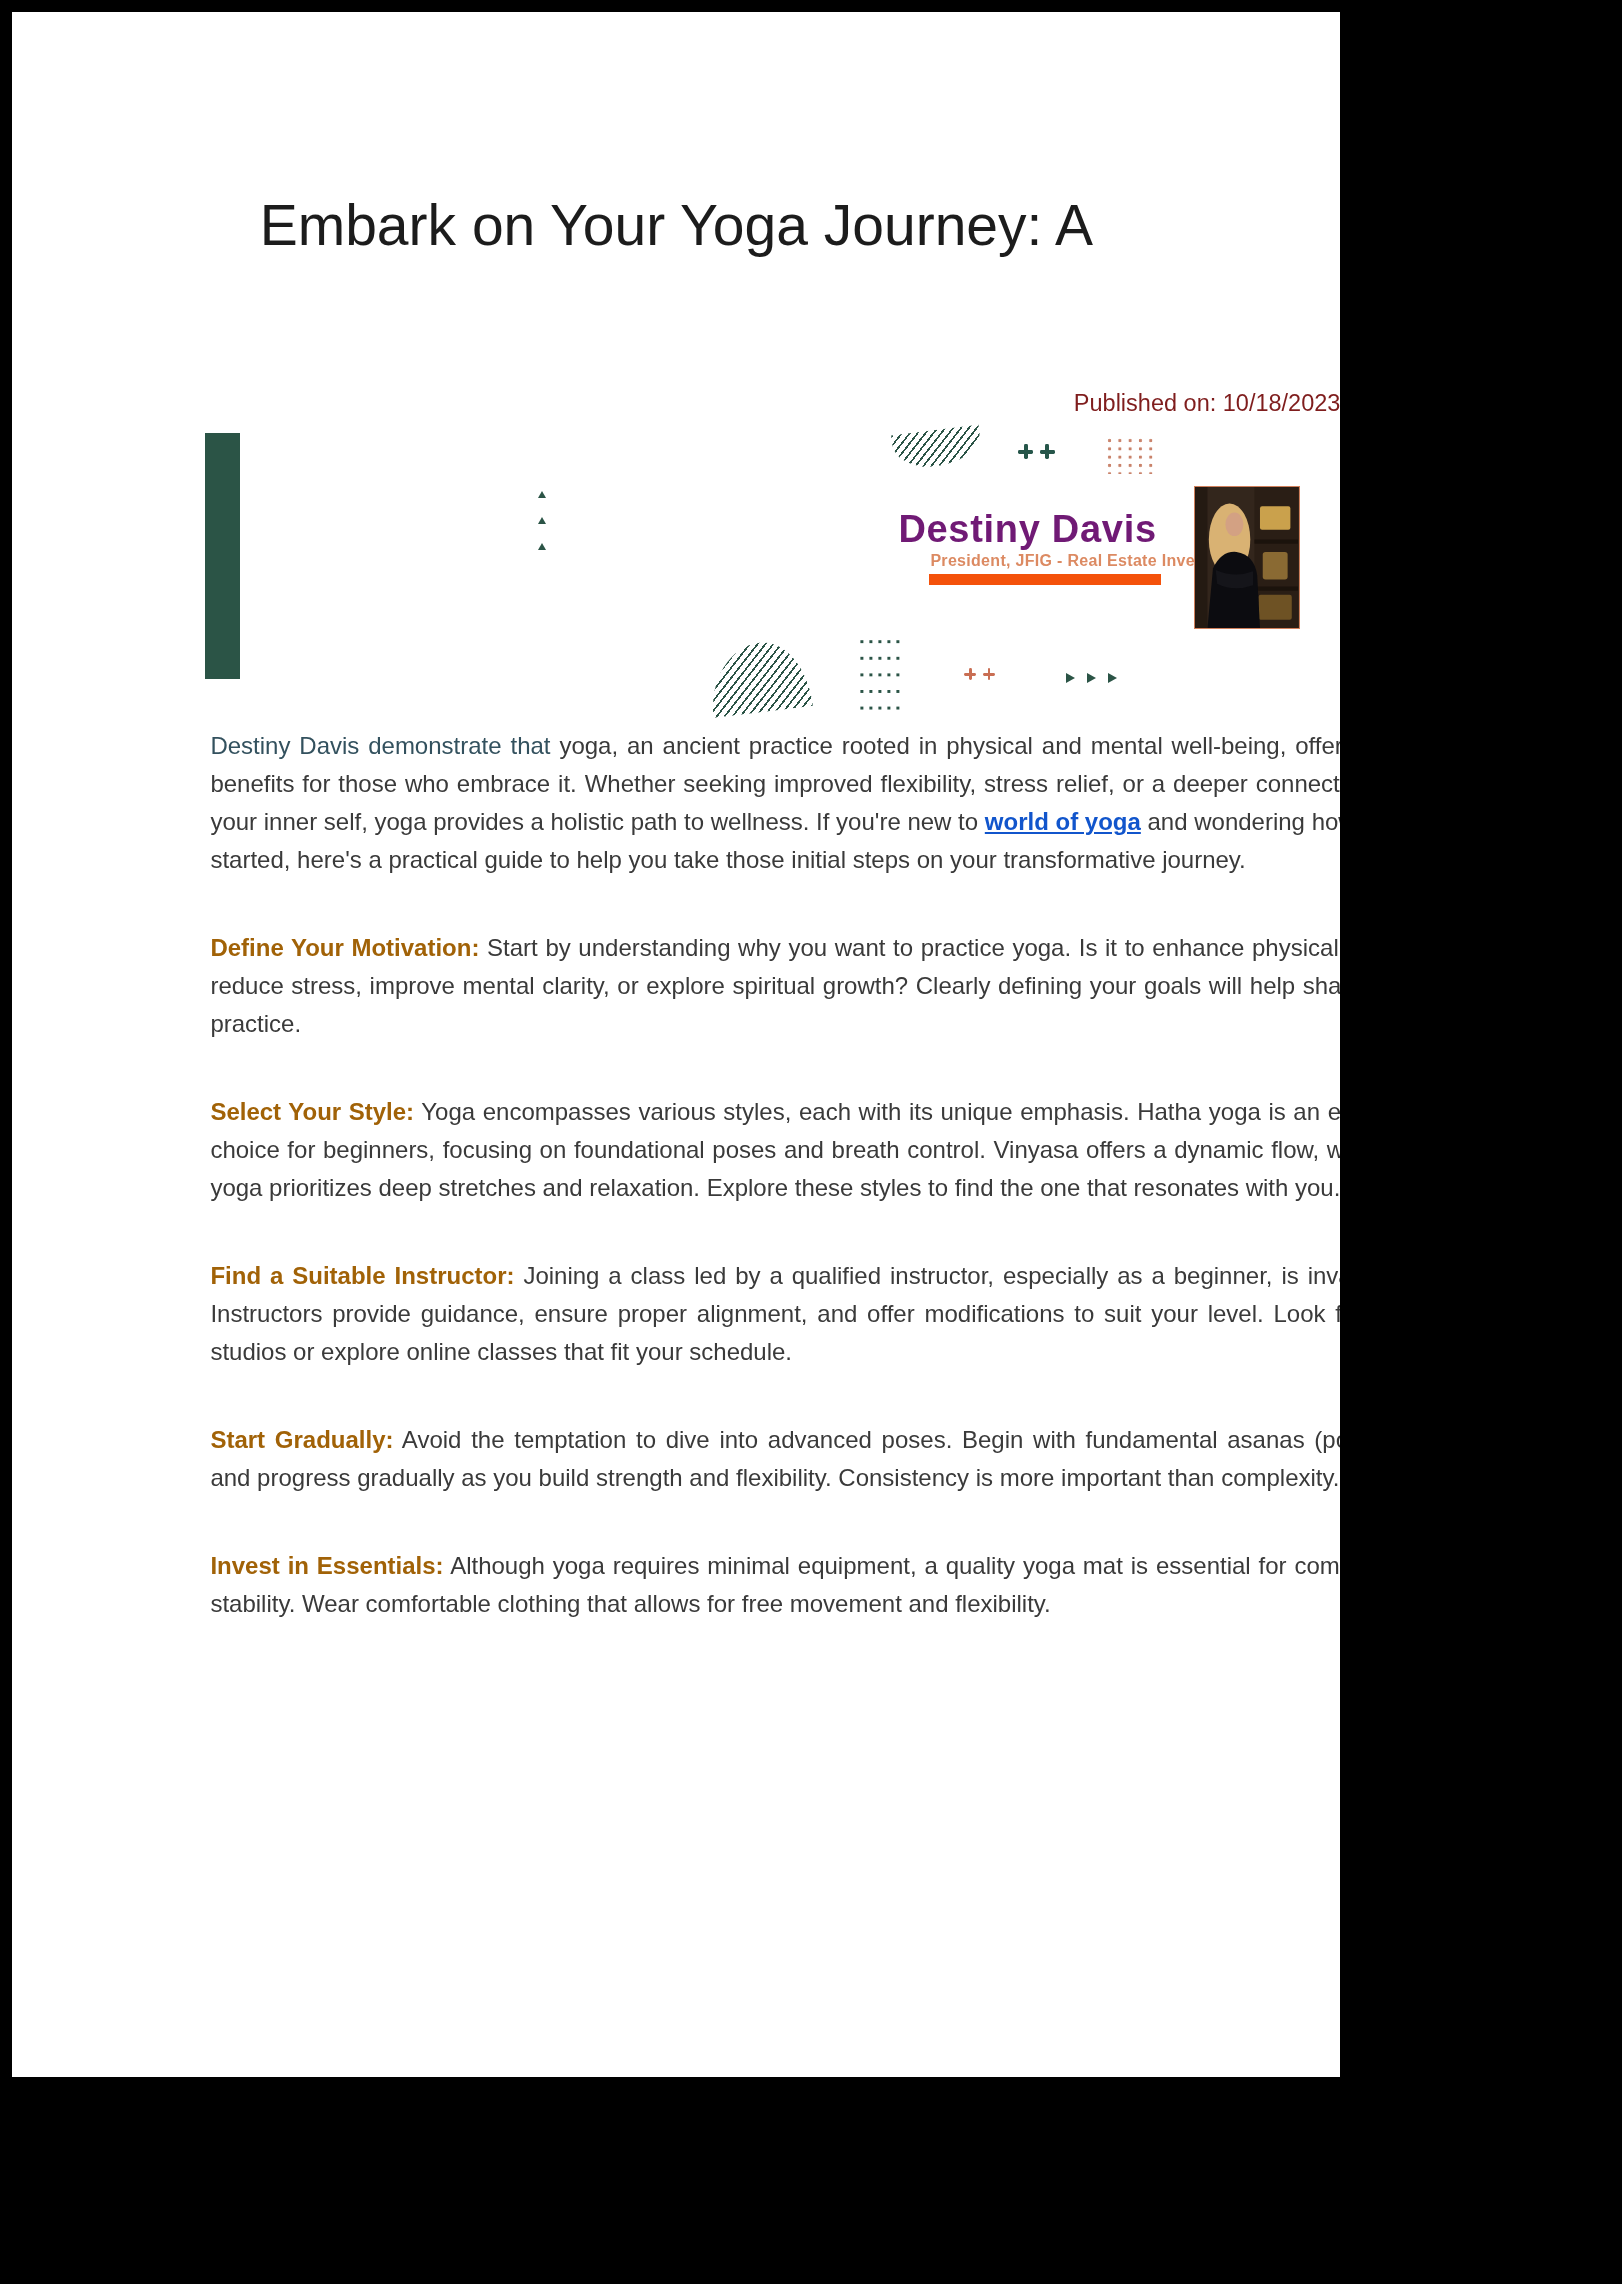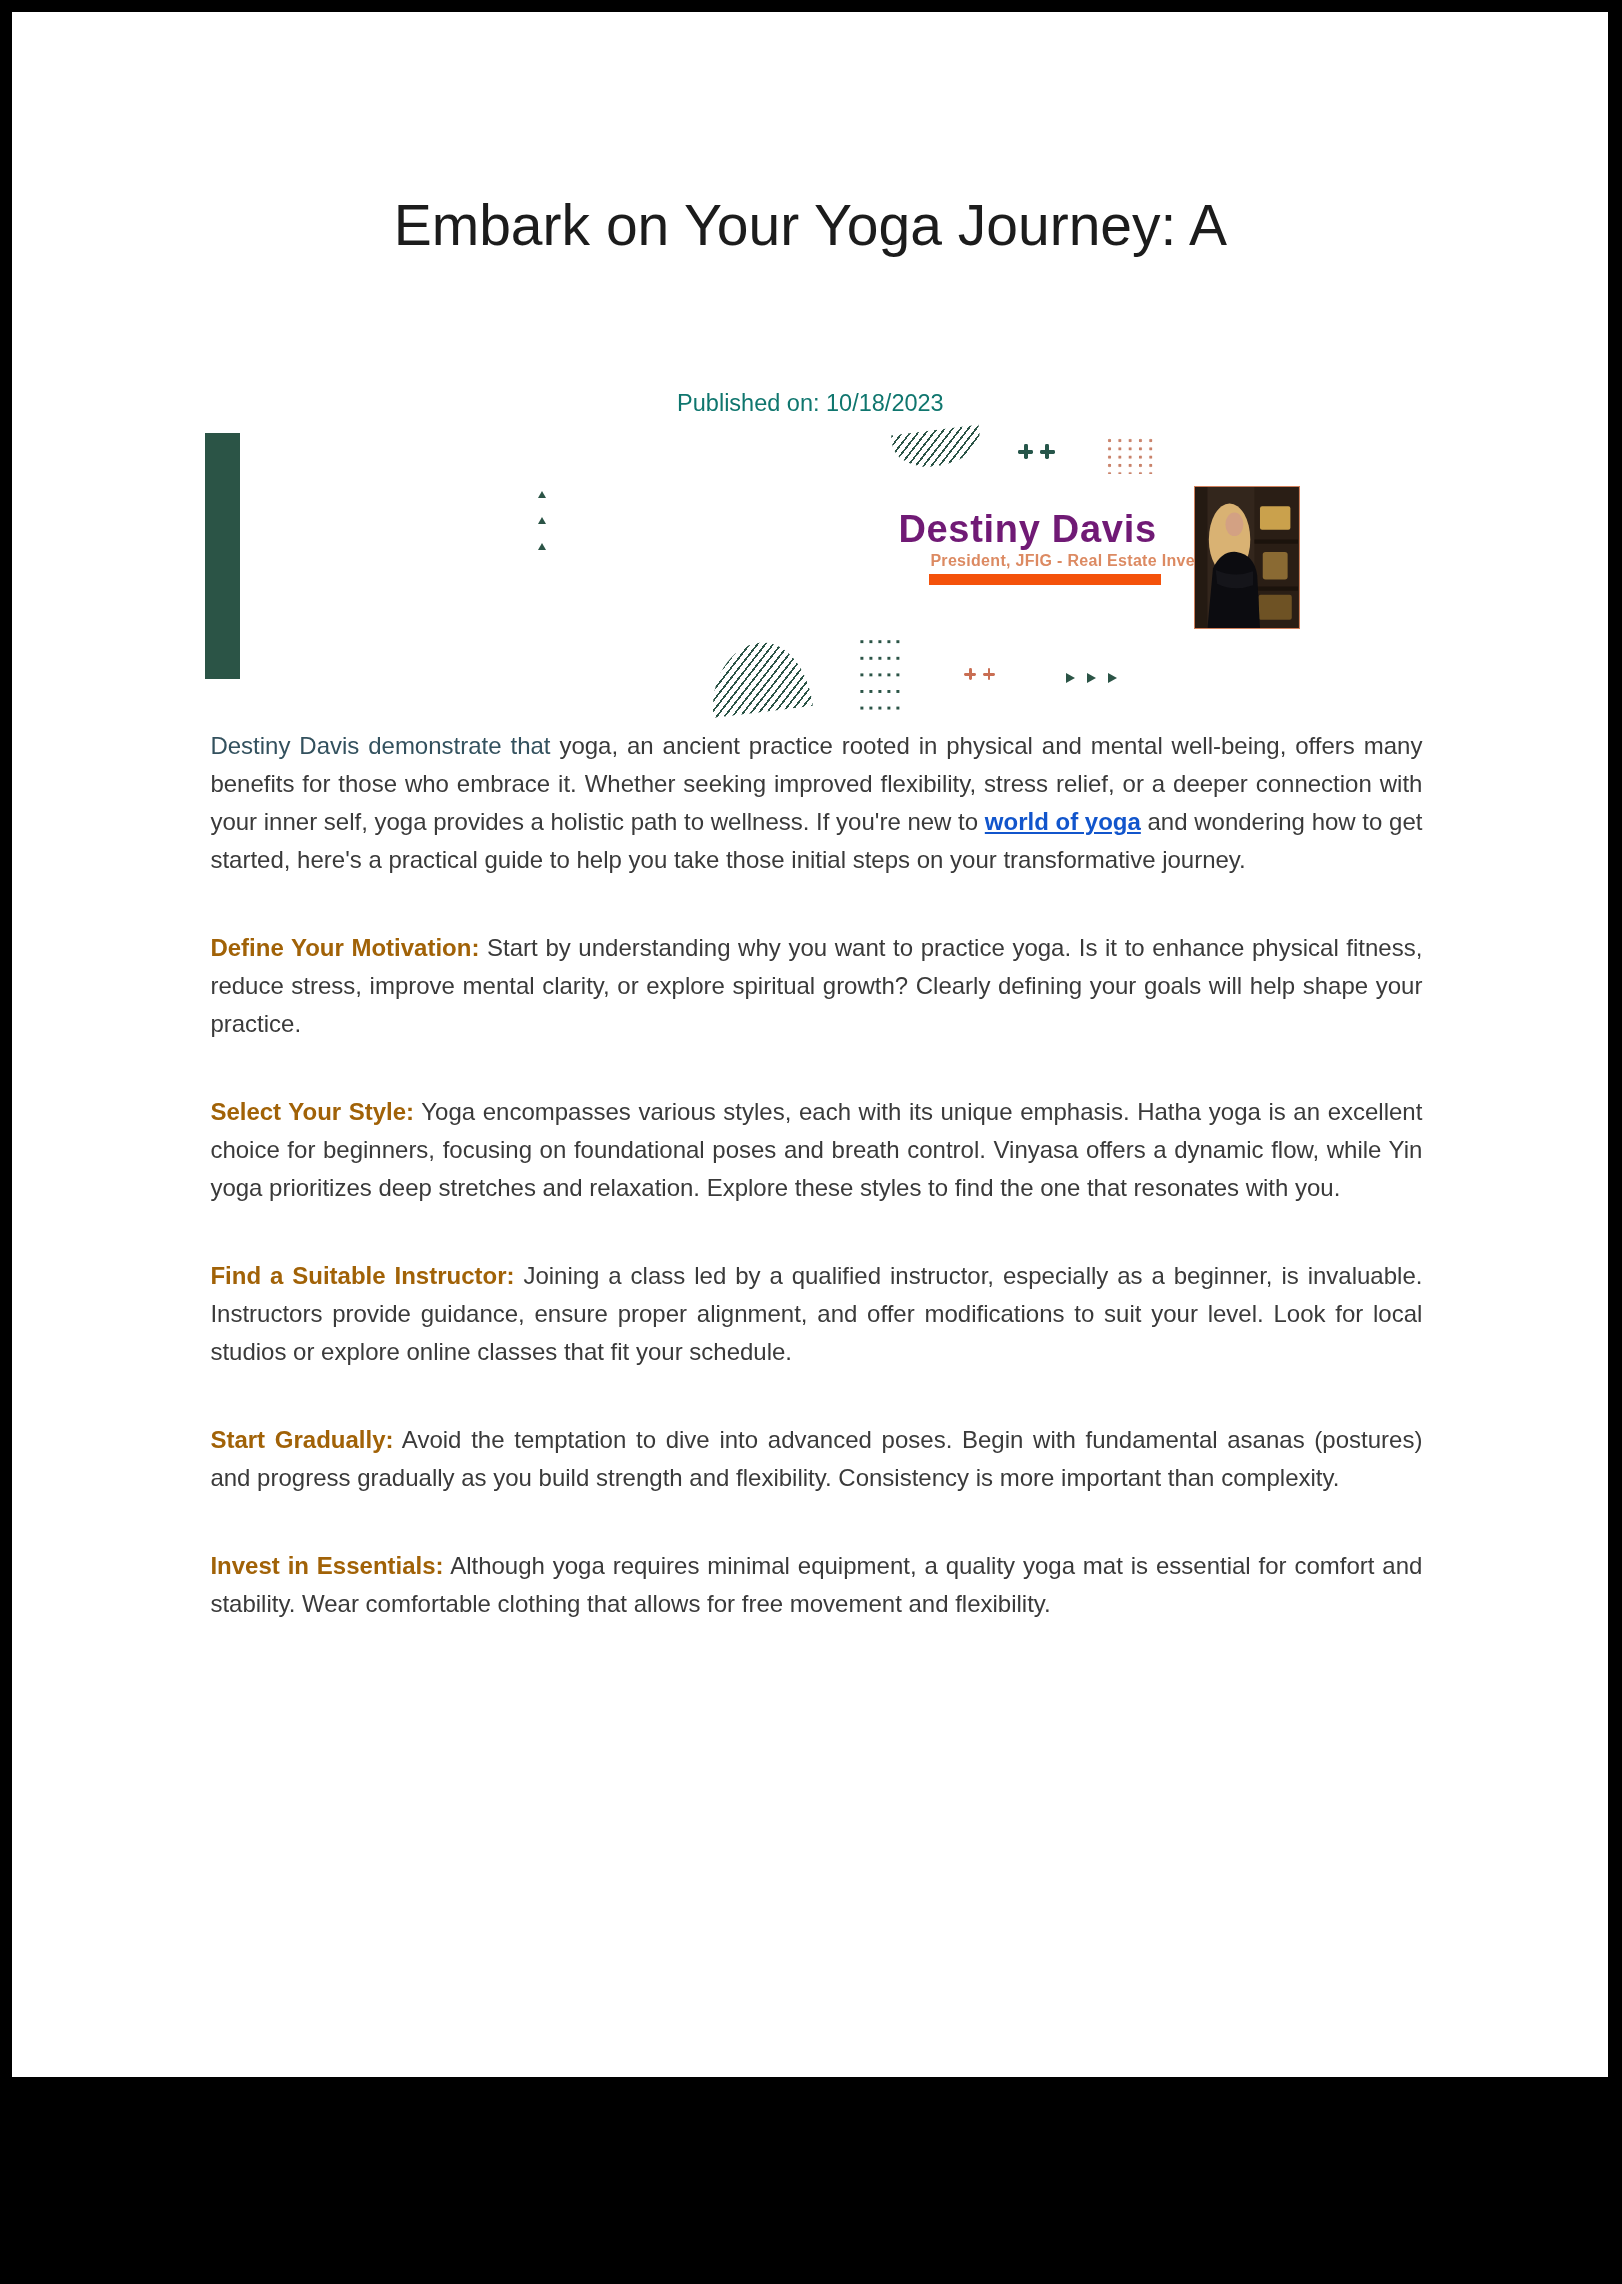--- a/index.html
+++ b/index.html
@@ -1,32 +1,32 @@
 <!DOCTYPE html>
 <html style="font-size:11px"><head>
 <meta charset="utf-8">
 <style>
   html,body{margin:0;padding:0;}
   body{
     width:1622px;height:2284px;position:relative;background:#000;
     font-family:"Liberation Sans", sans-serif;
   }
   .sheet{
-    position:absolute;left:12.4px;top:12.4px;width:1596px;height:2065px;
+    position:absolute;left:12.4px;top:12.4px;width:1328px;height:2065px;
     background:#ffffff;overflow:hidden;
   }
 
   
   .title-block{
     position:absolute;top:166px;left:0;right:0;text-align:center;
     font-size:57px;line-height:95px;color:#1c1c1c;font-weight:400;
   }
   .published{
-    position:absolute;top:378px;left:0;right:0;text-align:center;
-    font-size:23.5px;color:#0f766e;
+    position:absolute;top:378px;left:0;right:0;text-align:right;
+    font-size:23.5px;color:#7f1d1d;
   }
 
   
   .hero{position:absolute;top:414px;left:0;width:100%;height:304px;}
   .hero *{position:absolute;}
 
   .green-bar{left:193px;top:6.2px;width:35px;height:246px;background:#2b5446;}
 
   .tri-up{
     width:0;height:0;position:absolute;

